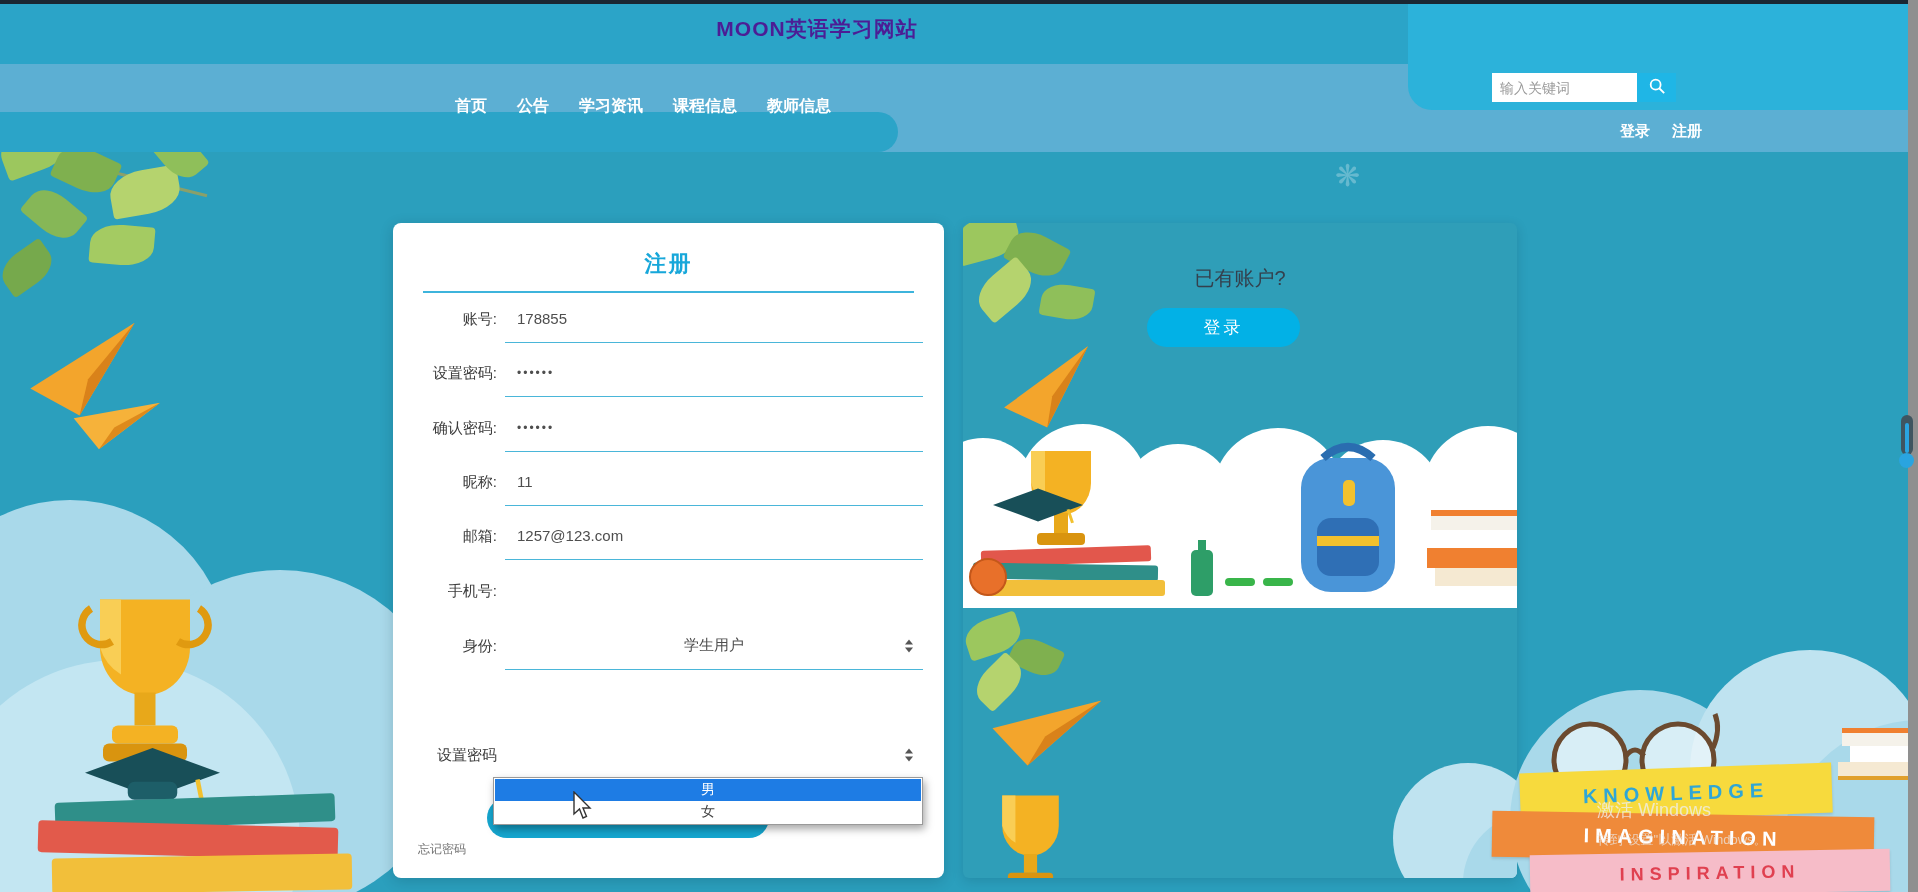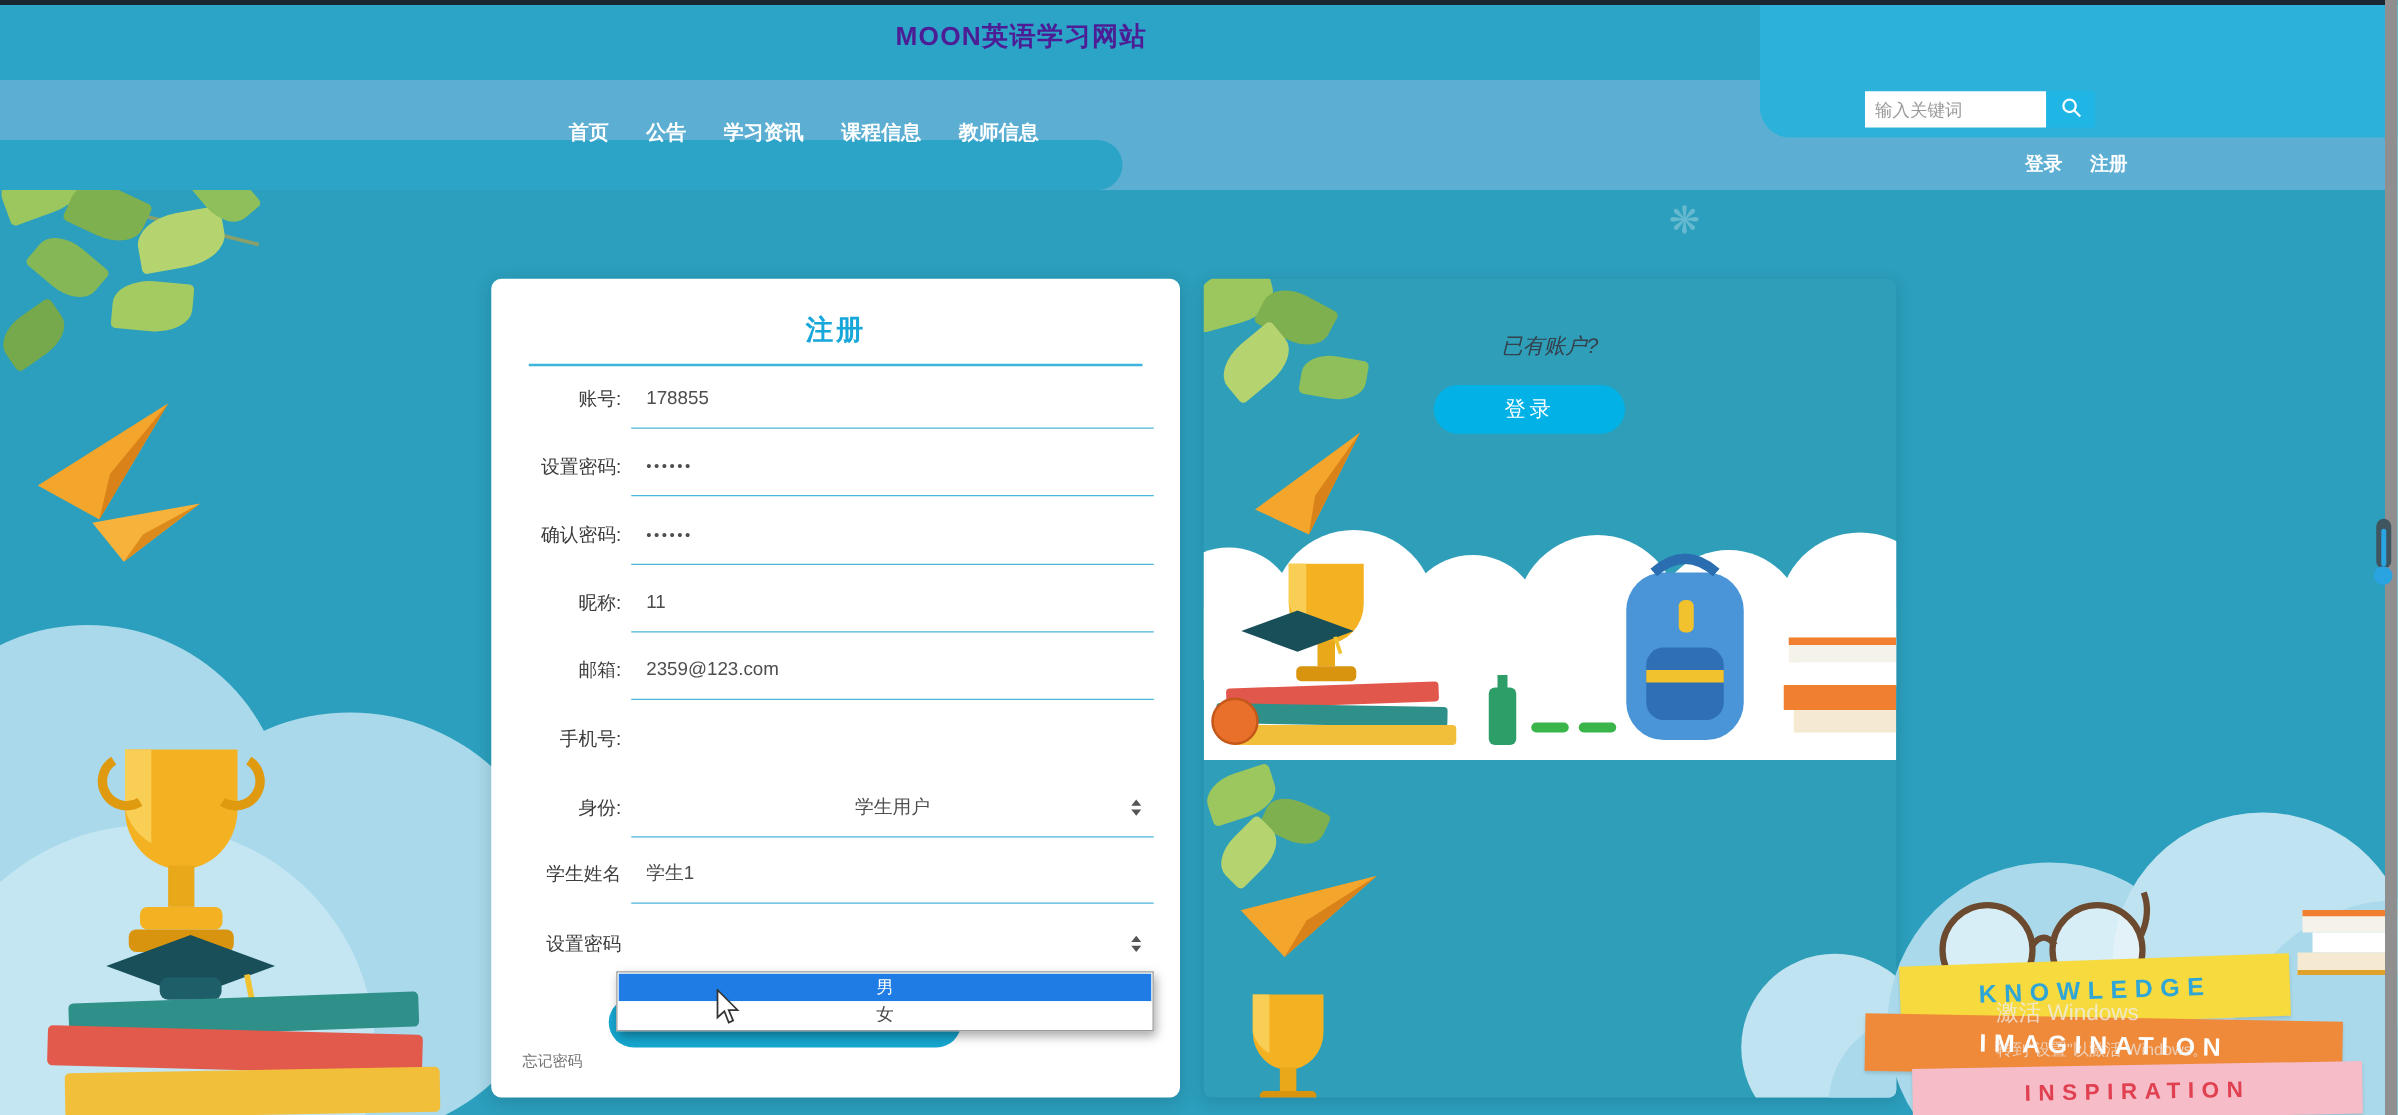--- a/index.html
+++ b/index.html
@@ -56,21 +56,21 @@
   .forgot { position:absolute; left:25px; top:618px; font-size:12px; color:#737373; cursor:pointer; }
 
   .dropdown { position:absolute; left:493px; top:777px; width:430px; background:#fff; border:1px solid #9a9a9a;
               padding:1px; box-shadow:2px 4px 8px rgba(0,0,0,.35); z-index:50; }
   .opt { height:22px; display:flex; align-items:center; justify-content:center; font-size:14px; color:#444;
          cursor:pointer; background:#fff; }
   .opt.selected { background:#1e7ce4; color:#fff; }
 
   .logincard { position:absolute; left:963px; top:223px; width:554px; height:655px; background:#2f9eb8;
                border-radius:6px; overflow:hidden; z-index:10; box-shadow:0 3px 12px rgba(0,30,40,.15); }
-  .prompt { position:absolute; left:0; top:42px; width:100%; text-align:center; font-size:17px; color:#34404d;font-style:italic; }
+  .prompt { position:absolute; left:0; top:42px; width:100%; text-align:center; font-size:20px; color:#34404d; }
   .loginbtn { position:absolute; left:184px; top:85px; width:153px; height:39px; background:#02b1e6; border:none;
               border-radius:20px; color:#fff; font-size:17px; letter-spacing:3px; cursor:pointer;
               font-family:"Liberation Sans",sans-serif; }
   .cloudband { position:absolute; left:0; top:187px; width:554px; height:198px; }
   .cb-rect { position:absolute; left:0; top:75px; width:554px; height:123px; background:#fff; }
 
   
   .wm { position:absolute; z-index:40; color:rgba(238,238,238,.78); }
   .wm1 { left:1597px; top:798px; font-size:18px; }
   .wm2 { left:1597px; top:831px; font-size:13px; color:rgba(235,235,235,.7); }
@@ -220,42 +220,36 @@
     </div>
     <div class="frow" style="top:235px">
       <div class="flabel">昵称:</div>
       <div class="fval">
           <span>11</span>
         </div>
     </div>
     <div class="frow" style="top:289px">
       <div class="flabel">邮箱:</div>
       <div class="fval">
-          <span>2359@123.com</span>
+          <span>1257@123.com</span>
         </div>
     </div>
     <div class="frow" style="top:344px">
       <div class="flabel">手机号:</div>
     </div>
     <div class="frow" style="top:399px">
       <div class="flabel">身份:</div>
       <div class="fval center">
         <span>学生用户</span>
         <span class="stepper">
             <span class="up"></span>
             <span class="down"></span>
           </span>
       </div>
     </div>
-    <div class="frow" style="top:452px">
-      <div class="flabel">学生姓名</div>
-      <div class="fval">
-          <span>学生1</span>
-        </div>
-    </div>
     <div class="frow" style="top:508px">
       <div class="flabel">设置密码</div>
       <div class="fval center">
         <span></span>
         <span class="stepper">
             <span class="up"></span>
             <span class="down"></span>
           </span>
       </div>
     </div>

